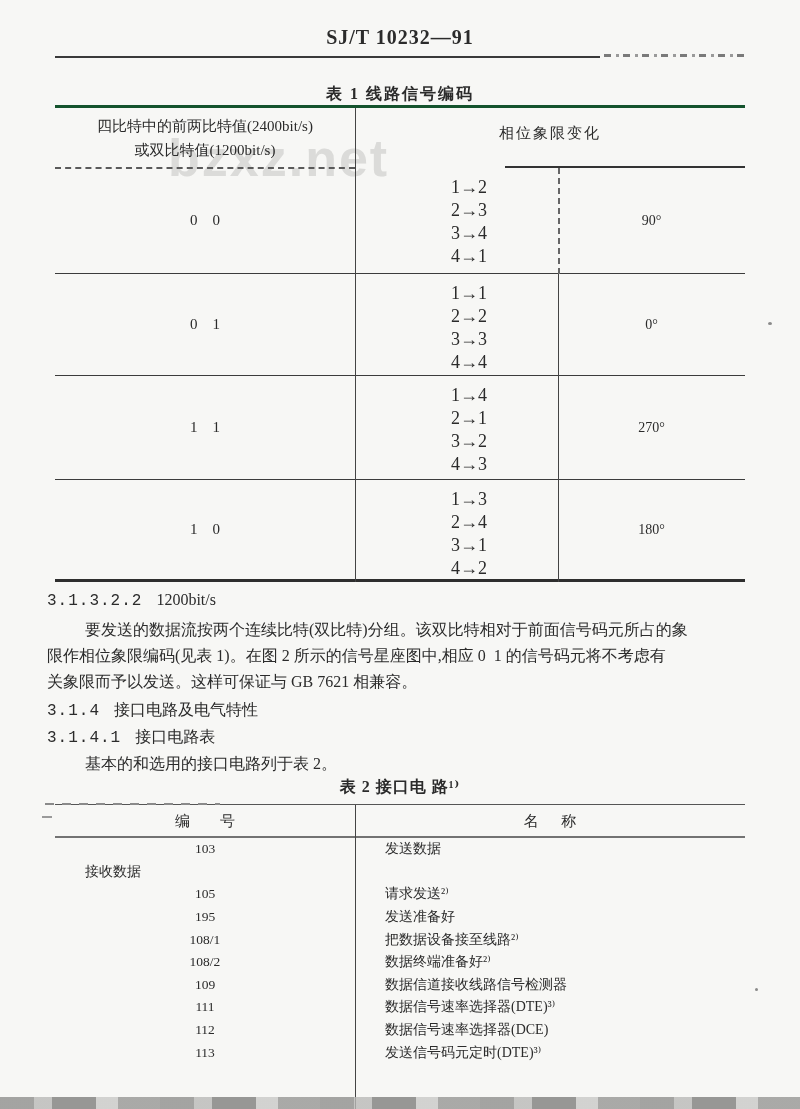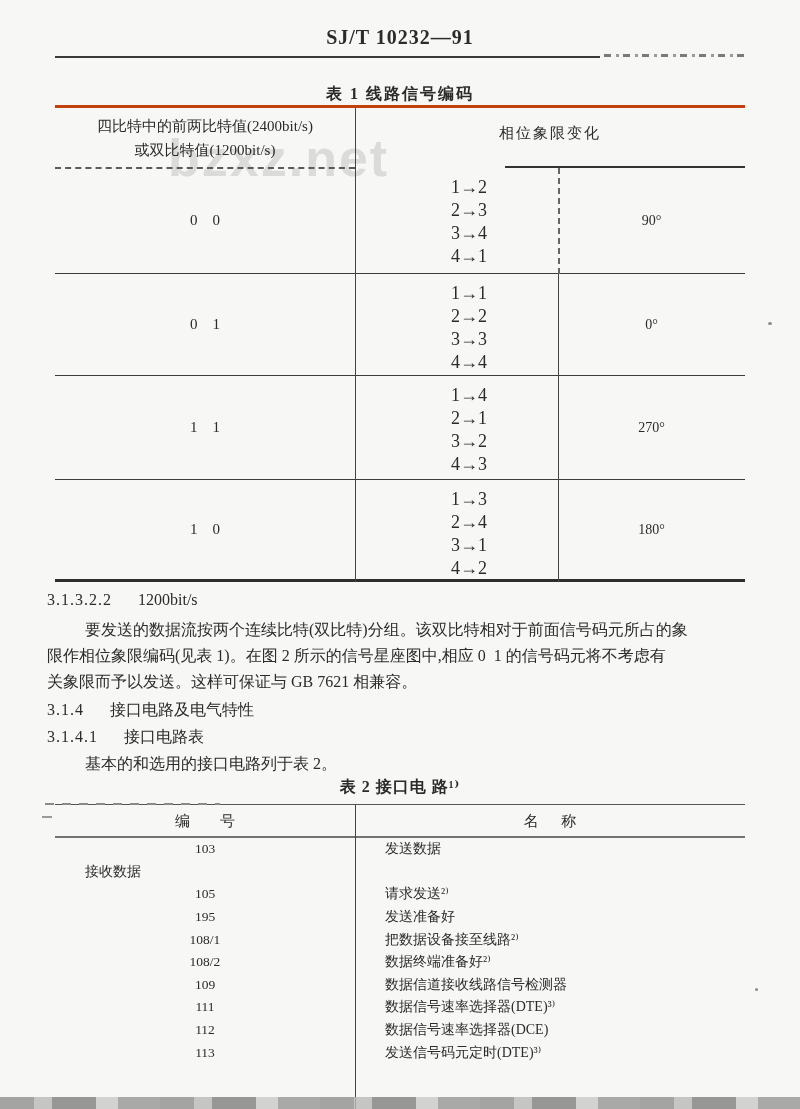--- a/index.html
+++ b/index.html
@@ -18,38 +18,38 @@
     background:repeating-linear-gradient(90deg,#7a7a7a 0 7px,transparent 7px 12px,#9a9a9a 12px 15px,transparent 15px 19px);}
   
   .watermark{position:absolute;top:128px;left:168px;z-index:1;
     font-family:"Liberation Sans","DejaVu Sans",sans-serif;
     font-size:52px;font-weight:bold;letter-spacing:2px;color:#dbdbd9;}
   .above{z-index:2;}
   
   .t1-title{position:absolute;top:84px;left:0;width:800px;text-align:center;
     font-size:16px;font-weight:bold;letter-spacing:2px;z-index:2;}
   .table1{position:absolute;top:105px;left:55px;width:690px;
-    border-top:3px solid #c2410c;z-index:2;}
+    border-top:3px solid #14532d;z-index:2;}
   .t1-header{display:flex;height:60px;}
   .t1-h-left{width:300px;text-align:center;font-size:15px;line-height:24px;padding-top:6px;box-sizing:border-box;}
   .t1-h-right{width:390px;text-align:center;font-size:15px;padding-top:16px;box-sizing:border-box;letter-spacing:2px;}
   .t1-row{display:flex;border-bottom:1px solid #3c3c3c;box-sizing:border-box;}
   .t1-row.r0{height:106px;}.t1-row.r1{height:102px;}.t1-row.r2{height:104px;}
   .t1-row.r3{height:102px;border-bottom:3px solid #2e2e2e;}
   .c-bits{width:300px;display:flex;align-items:center;justify-content:center;font-size:15px;}
   .c-trans{width:203px;text-align:center;font-size:18px;line-height:23px;padding-top:8px;box-sizing:border-box;padding-left:25px;}
   .c-phase{width:187px;display:flex;align-items:center;justify-content:center;font-size:14px;}
   .t1-vdiv{position:absolute;left:300px;top:0;width:1px;height:474px;background:#444;}
   .t1-subdash{position:absolute;left:503px;top:60px;height:106px;width:0;border-left:2px dashed #666;}
   .t1-subsolid{position:absolute;left:503px;top:166px;width:1px;height:308px;background:#444;}
   .t1-hl-left{position:absolute;left:0;top:59px;width:300px;height:0;border-top:2px dashed #5a5a5a;}
   .t1-hl-right{position:absolute;left:450px;top:58px;width:240px;height:2px;background:#333;}
   
   .line{position:absolute;font-size:16px;z-index:2;}
-  .sec-num{margin-right:26px;letter-spacing:1px;}
+  .sec-num{margin-right:14px;letter-spacing:1px;font-family:Liberation Mono, monospace;}
   
   .t2-title{position:absolute;top:777px;left:0;width:800px;text-align:center;
     font-size:16px;font-weight:bold;letter-spacing:1px;z-index:2;}
   .table2{position:absolute;top:804px;left:55px;width:690px;height:305px;
     border-top:1px solid #555;overflow:hidden;z-index:2;}
   .t2-header{display:flex;height:33px;border-bottom:2px solid #737373;box-sizing:border-box;}
   .t2-h{text-align:center;font-size:15px;padding-top:7px;box-sizing:border-box;}
   .t2-h.c1{width:300px;}.t2-h.c2{width:390px;}
   .t2-vdiv{position:absolute;left:300px;top:0;width:1px;height:305px;background:#444;}
   .t2-row{display:flex;height:22.6px;align-items:center;}

